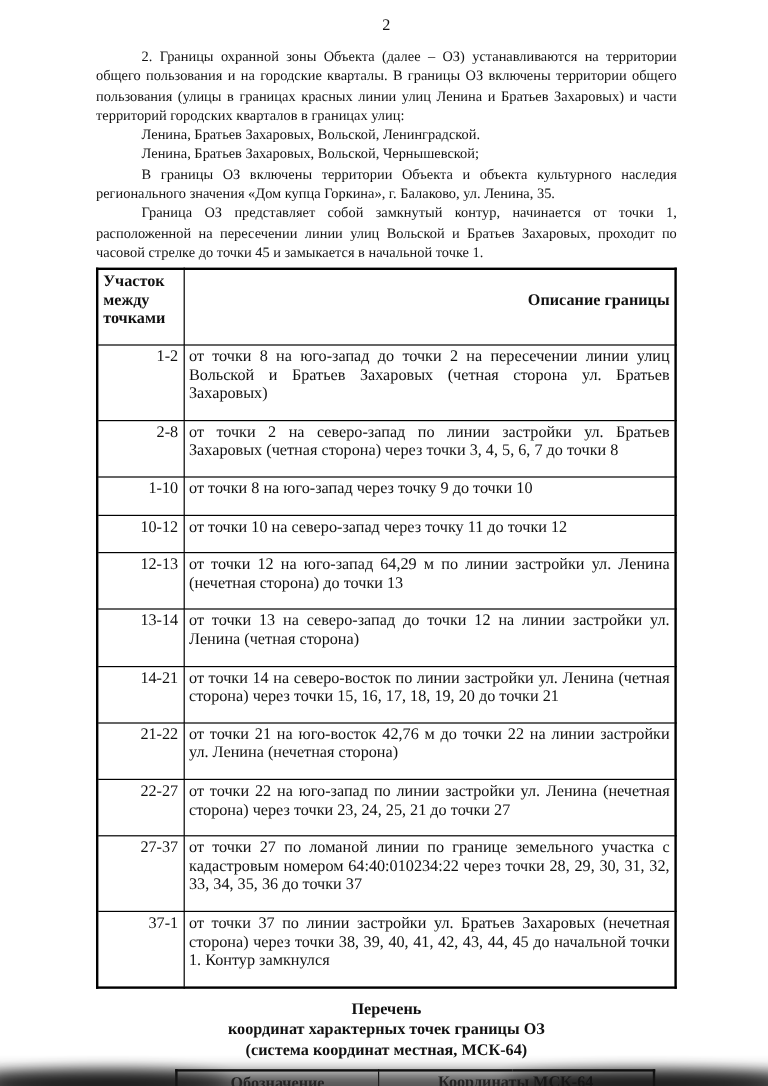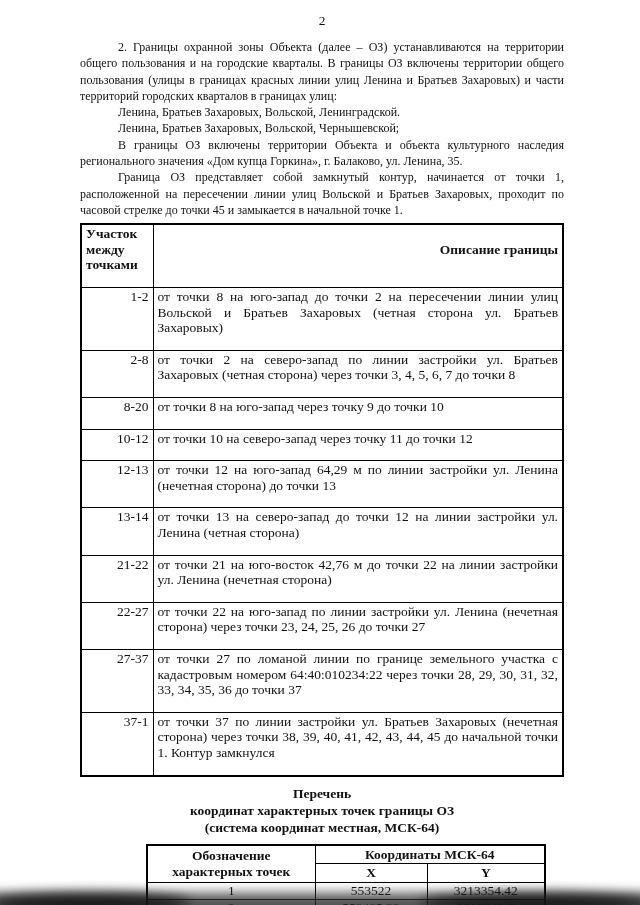--- a/index.html
+++ b/index.html
@@ -129,42 +129,46 @@
     <tbody id="boundary-rows">
         <tr>
           <td class="sec">1-2</td>
           <td class="desc">от точки 8 на юго-запад до точки 2 на пересечении линии улиц Вольской и Братьев Захаровых (четная сторона ул. Братьев Захаровых)</td>
         </tr>
         <tr>
           <td class="sec">2-8</td>
           <td class="desc">от точки 2 на северо-запад по линии застройки ул. Братьев Захаровых (четная сторона) через точки 3, 4, 5, 6, 7 до точки 8</td>
         </tr>
         <tr>
-          <td class="sec">8-20</td>
+          <td class="sec">1-10</td>
           <td class="desc">от точки 8 на юго-запад через точку 9 до точки 10</td>
         </tr>
         <tr>
           <td class="sec">10-12</td>
           <td class="desc">от точки 10 на северо-запад через точку 11 до точки 12</td>
         </tr>
         <tr>
           <td class="sec">12-13</td>
           <td class="desc">от точки 12 на юго-запад 64,29 м по линии застройки ул. Ленина (нечетная сторона) до точки 13</td>
         </tr>
         <tr>
           <td class="sec">13-14</td>
           <td class="desc">от точки 13 на северо-запад до точки 12 на линии застройки ул. Ленина (четная сторона)</td>
         </tr>
         <tr>
+          <td class="sec">14-21</td>
+          <td class="desc">от точки 14 на северо-восток по линии застройки ул. Ленина (четная сторона) через точки 15, 16, 17, 18, 19, 20 до точки 21</td>
+        </tr>
+        <tr>
           <td class="sec">21-22</td>
           <td class="desc">от точки 21 на юго-восток 42,76 м до точки 22 на линии застройки ул. Ленина (нечетная сторона)</td>
         </tr>
         <tr>
           <td class="sec">22-27</td>
-          <td class="desc">от точки 22 на юго-запад по линии застройки ул. Ленина (нечетная сторона) через точки 23, 24, 25, 26 до точки 27</td>
+          <td class="desc">от точки 22 на юго-запад по линии застройки ул. Ленина (нечетная сторона) через точки 23, 24, 25, 21 до точки 27</td>
         </tr>
         <tr>
           <td class="sec">27-37</td>
           <td class="desc">от точки 27 по ломаной линии по границе земельного участка с кадастровым номером 64:40:010234:22 через точки 28, 29, 30, 31, 32, 33, 34, 35, 36 до точки 37</td>
         </tr>
         <tr>
           <td class="sec">37-1</td>
           <td class="desc">от точки 37 по линии застройки ул. Братьев Захаровых (нечетная сторона) через точки 38, 39, 40, 41, 42, 43, 44, 45 до начальной точки 1. Контур замкнулся</td>
         </tr>
       </tbody>

